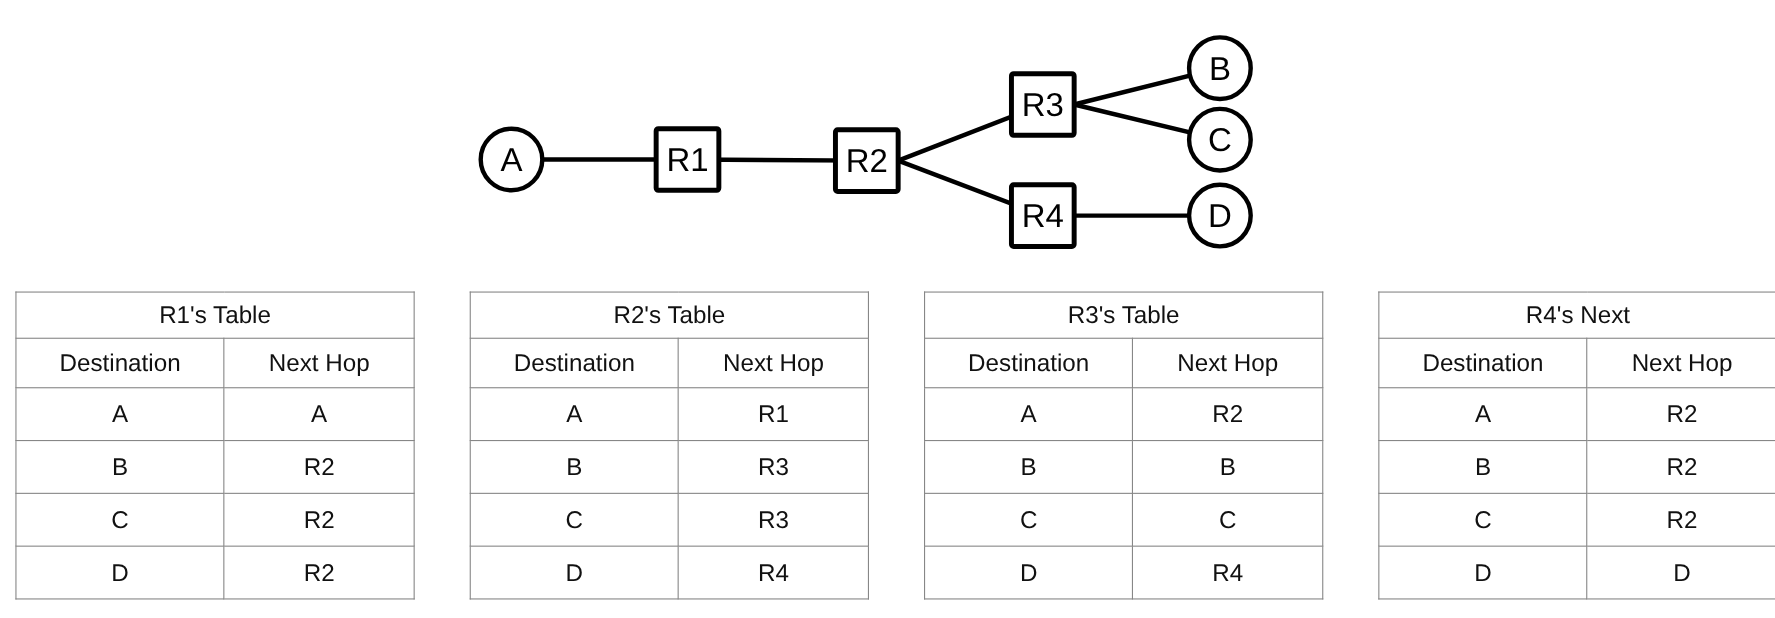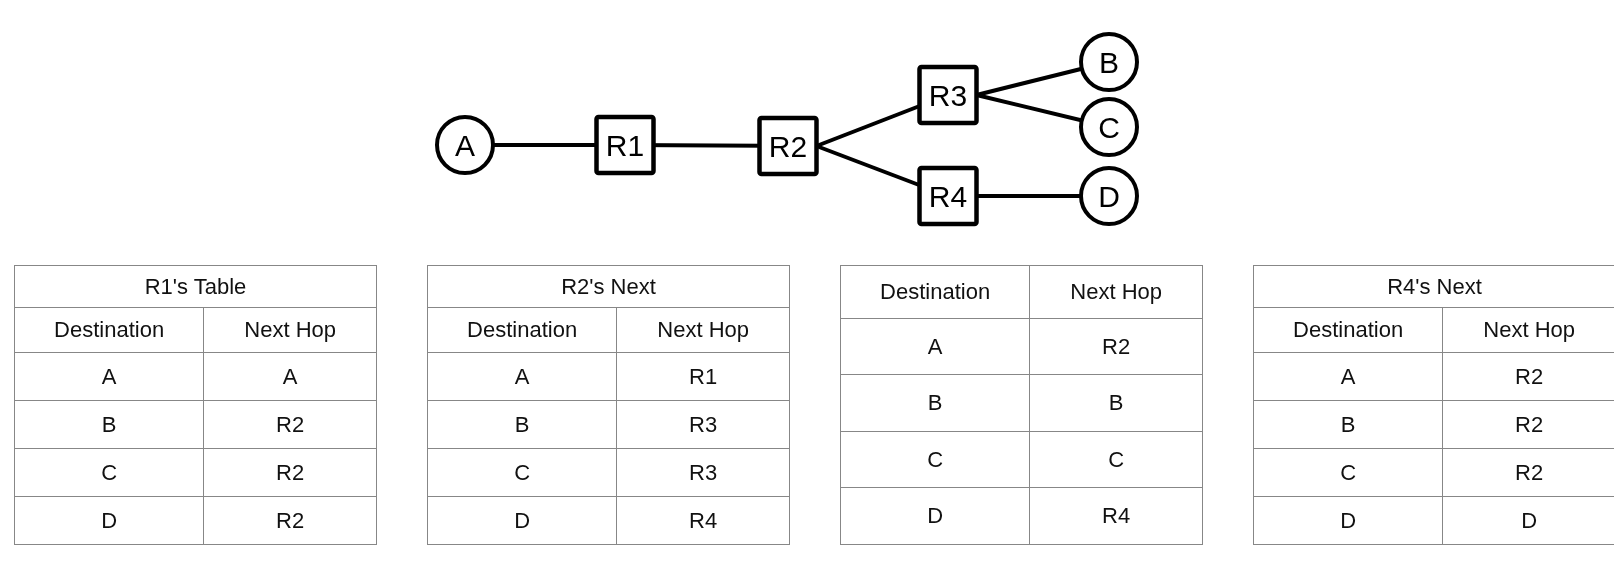--- a/index.html
+++ b/index.html
@@ -141,21 +141,21 @@
           </tr>
         </tbody>
       </table>
       <table class="rt">
         <colgroup>
           <col style="width: 52.3%;">
           <col style="width: 47.7%;">
         </colgroup>
         <tbody>
           <tr>
-            <td colspan="2" class="title-cell">R2's Next</td>
+            <td colspan="2" class="title-cell">R2's Table</td>
           </tr>
           <tr>
             <td class="hdr-cell">Destination</td>
             <td class="hdr-cell">Next Hop</td>
           </tr>
           <tr>
             <td class="data-cell">A</td>
             <td class="data-cell">R1</td>
           </tr>
           <tr>
@@ -171,20 +171,23 @@
             <td class="data-cell">R4</td>
           </tr>
         </tbody>
       </table>
       <table class="rt">
         <colgroup>
           <col style="width: 52.3%;">
           <col style="width: 47.7%;">
         </colgroup>
         <tbody>
+          <tr>
+            <td colspan="2" class="title-cell">R3's Table</td>
+          </tr>
           <tr>
             <td class="hdr-cell">Destination</td>
             <td class="hdr-cell">Next Hop</td>
           </tr>
           <tr>
             <td class="data-cell">A</td>
             <td class="data-cell">R2</td>
           </tr>
           <tr>
             <td class="data-cell">B</td>

